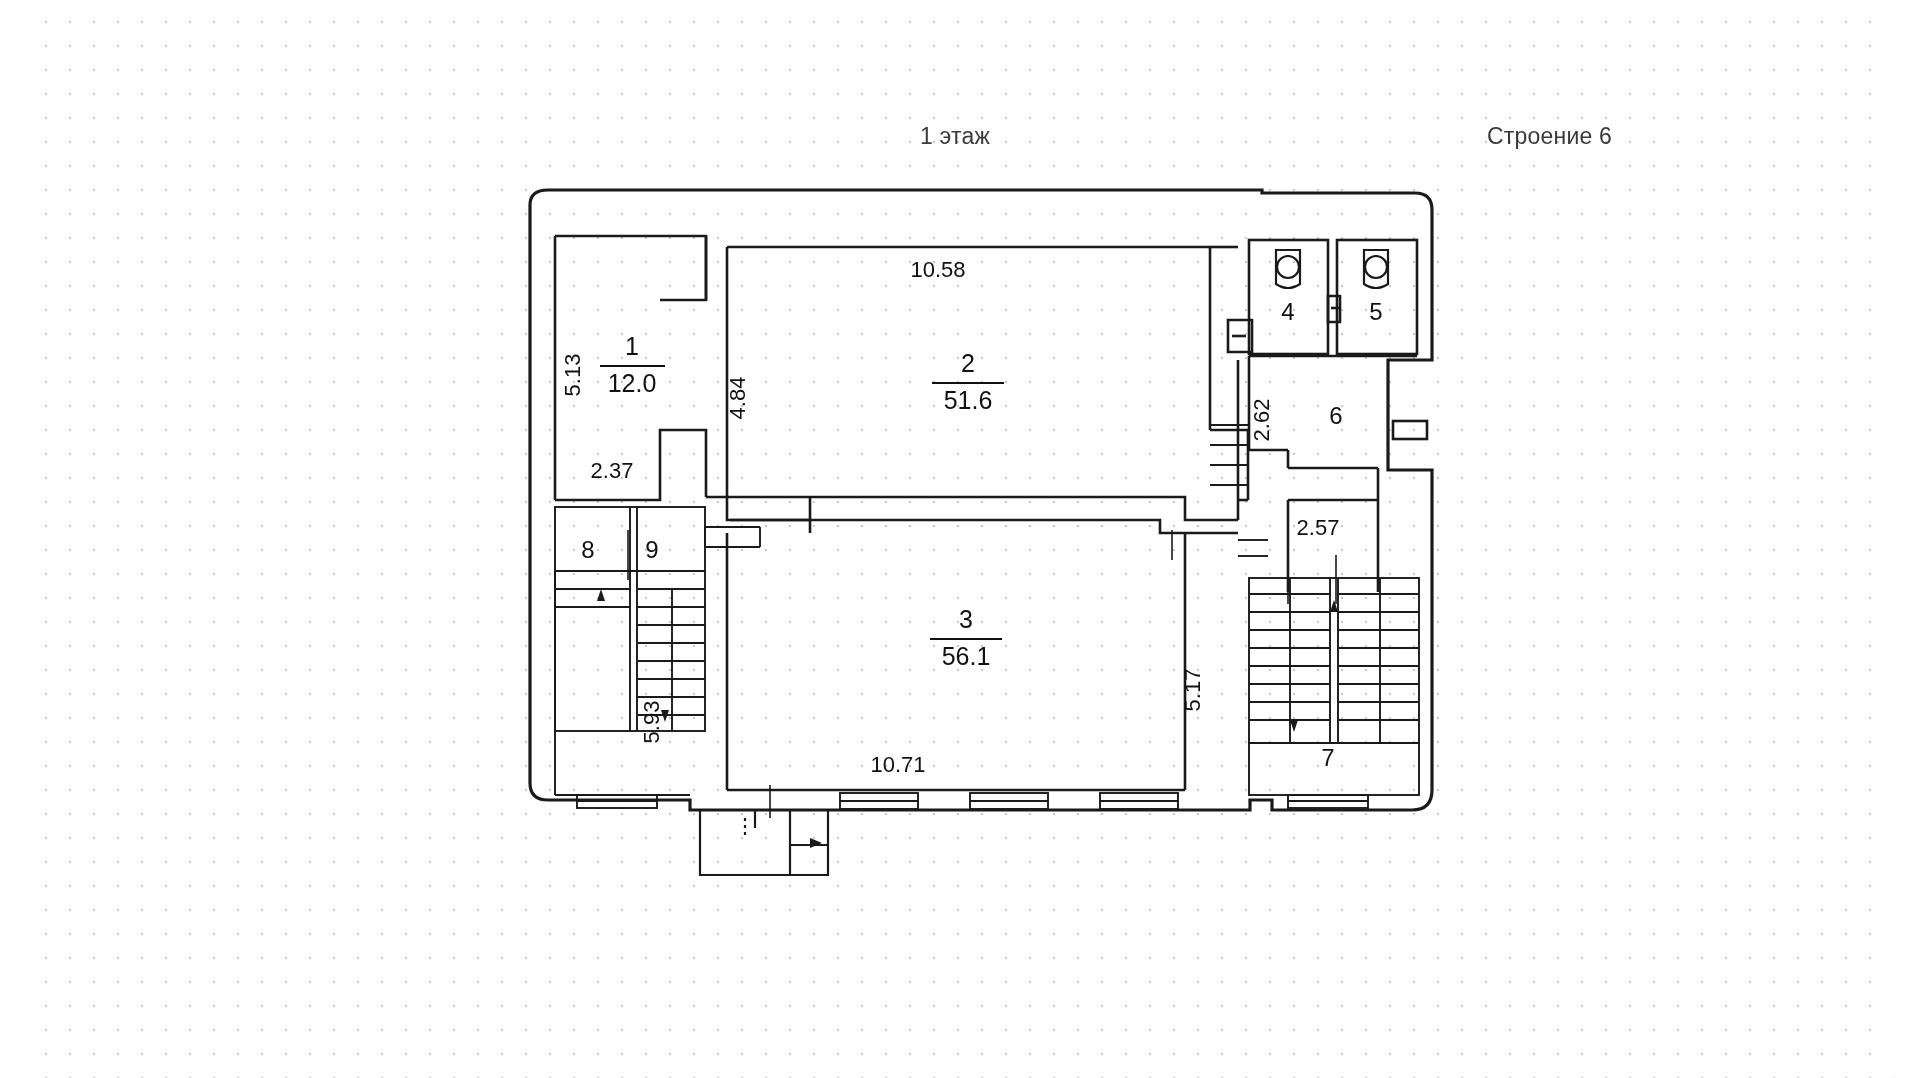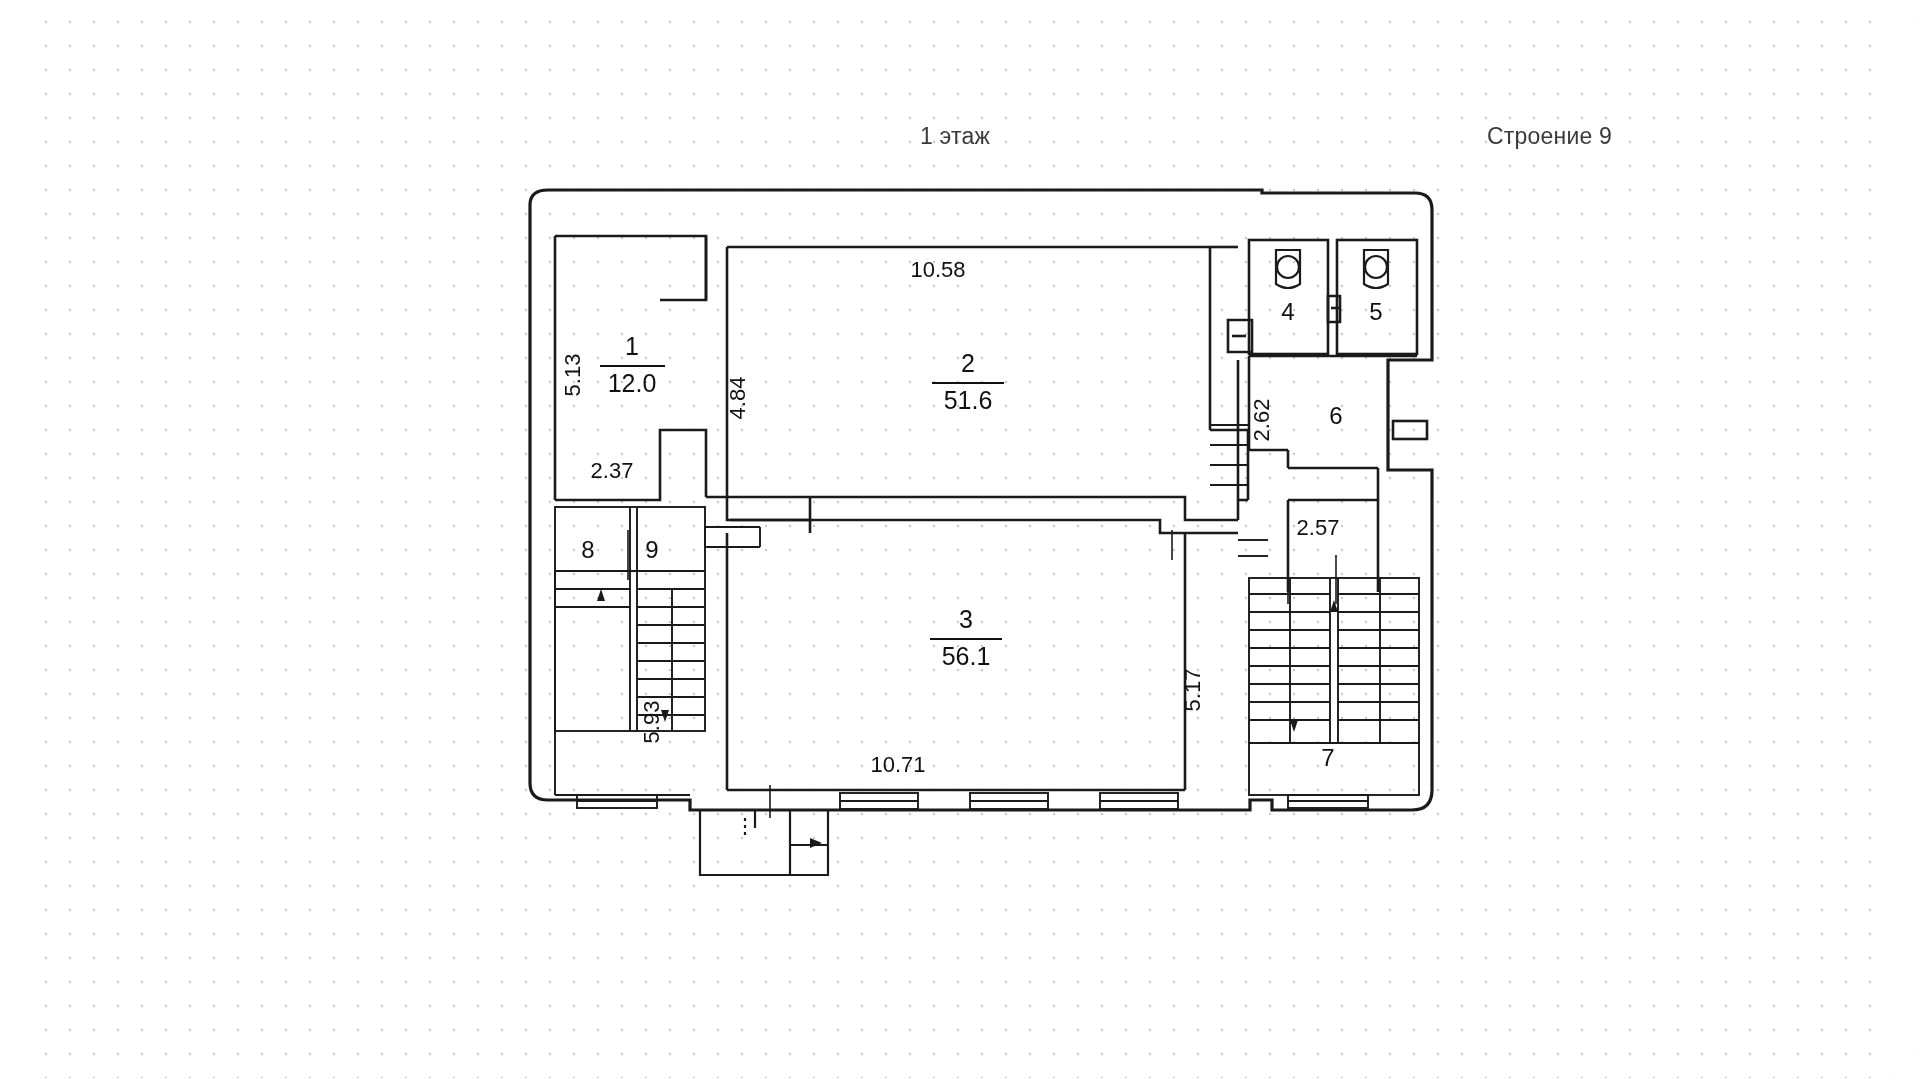--- a/index.html
+++ b/index.html
@@ -64,21 +64,21 @@
 </head>
 <body>
 
 <div id="page">
 
   <div class="side-mask left"></div>
   <div class="side-mask right"></div>
 
   <div class="title" id="title-floor">1 этаж</div>
 
-  <div class="title" id="title-building">Строение 9</div>
+  <div class="title" id="title-building">Строение 6</div>
 
   <svg id="plan-svg" width="1920" height="1078" viewBox="0 0 1920 1078">
 
     <g fill="none" stroke="#1a1a1a" stroke-width="3.2" stroke-linejoin="miter">
 
       <path d="M 530 205
                Q 530 190 548 190
                L 1262 190
                L 1262 193
                L 1272 193

